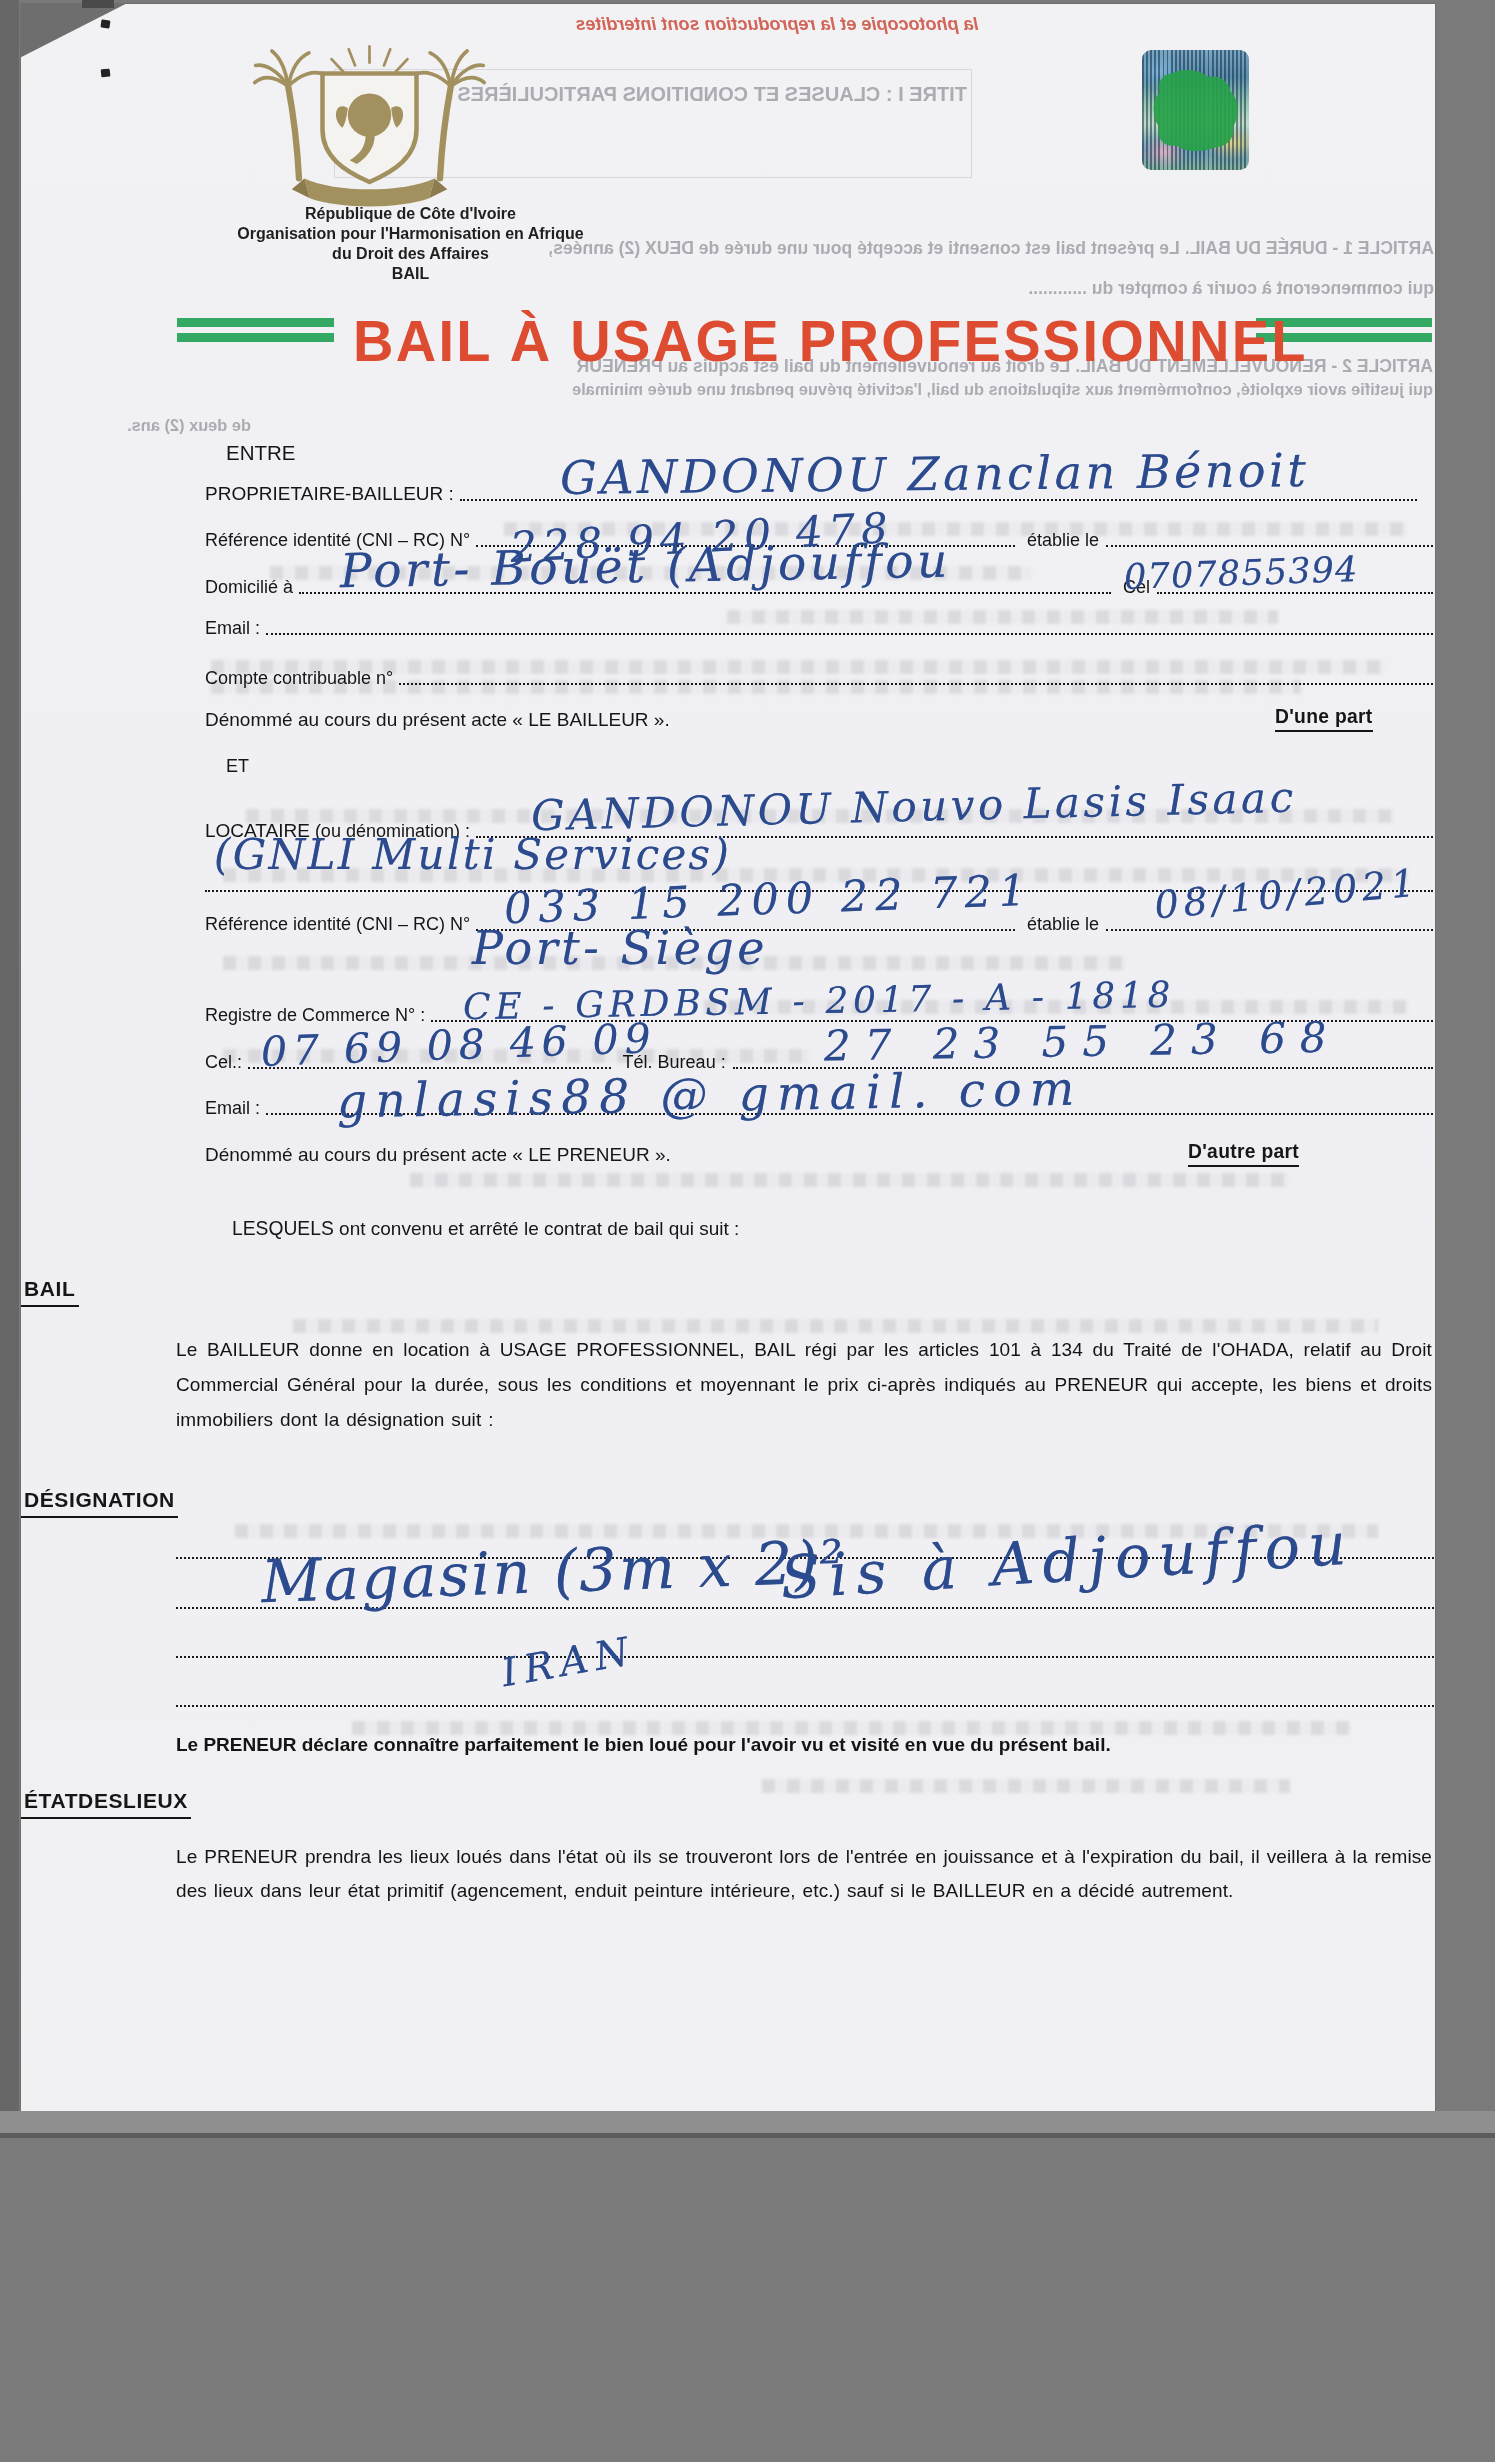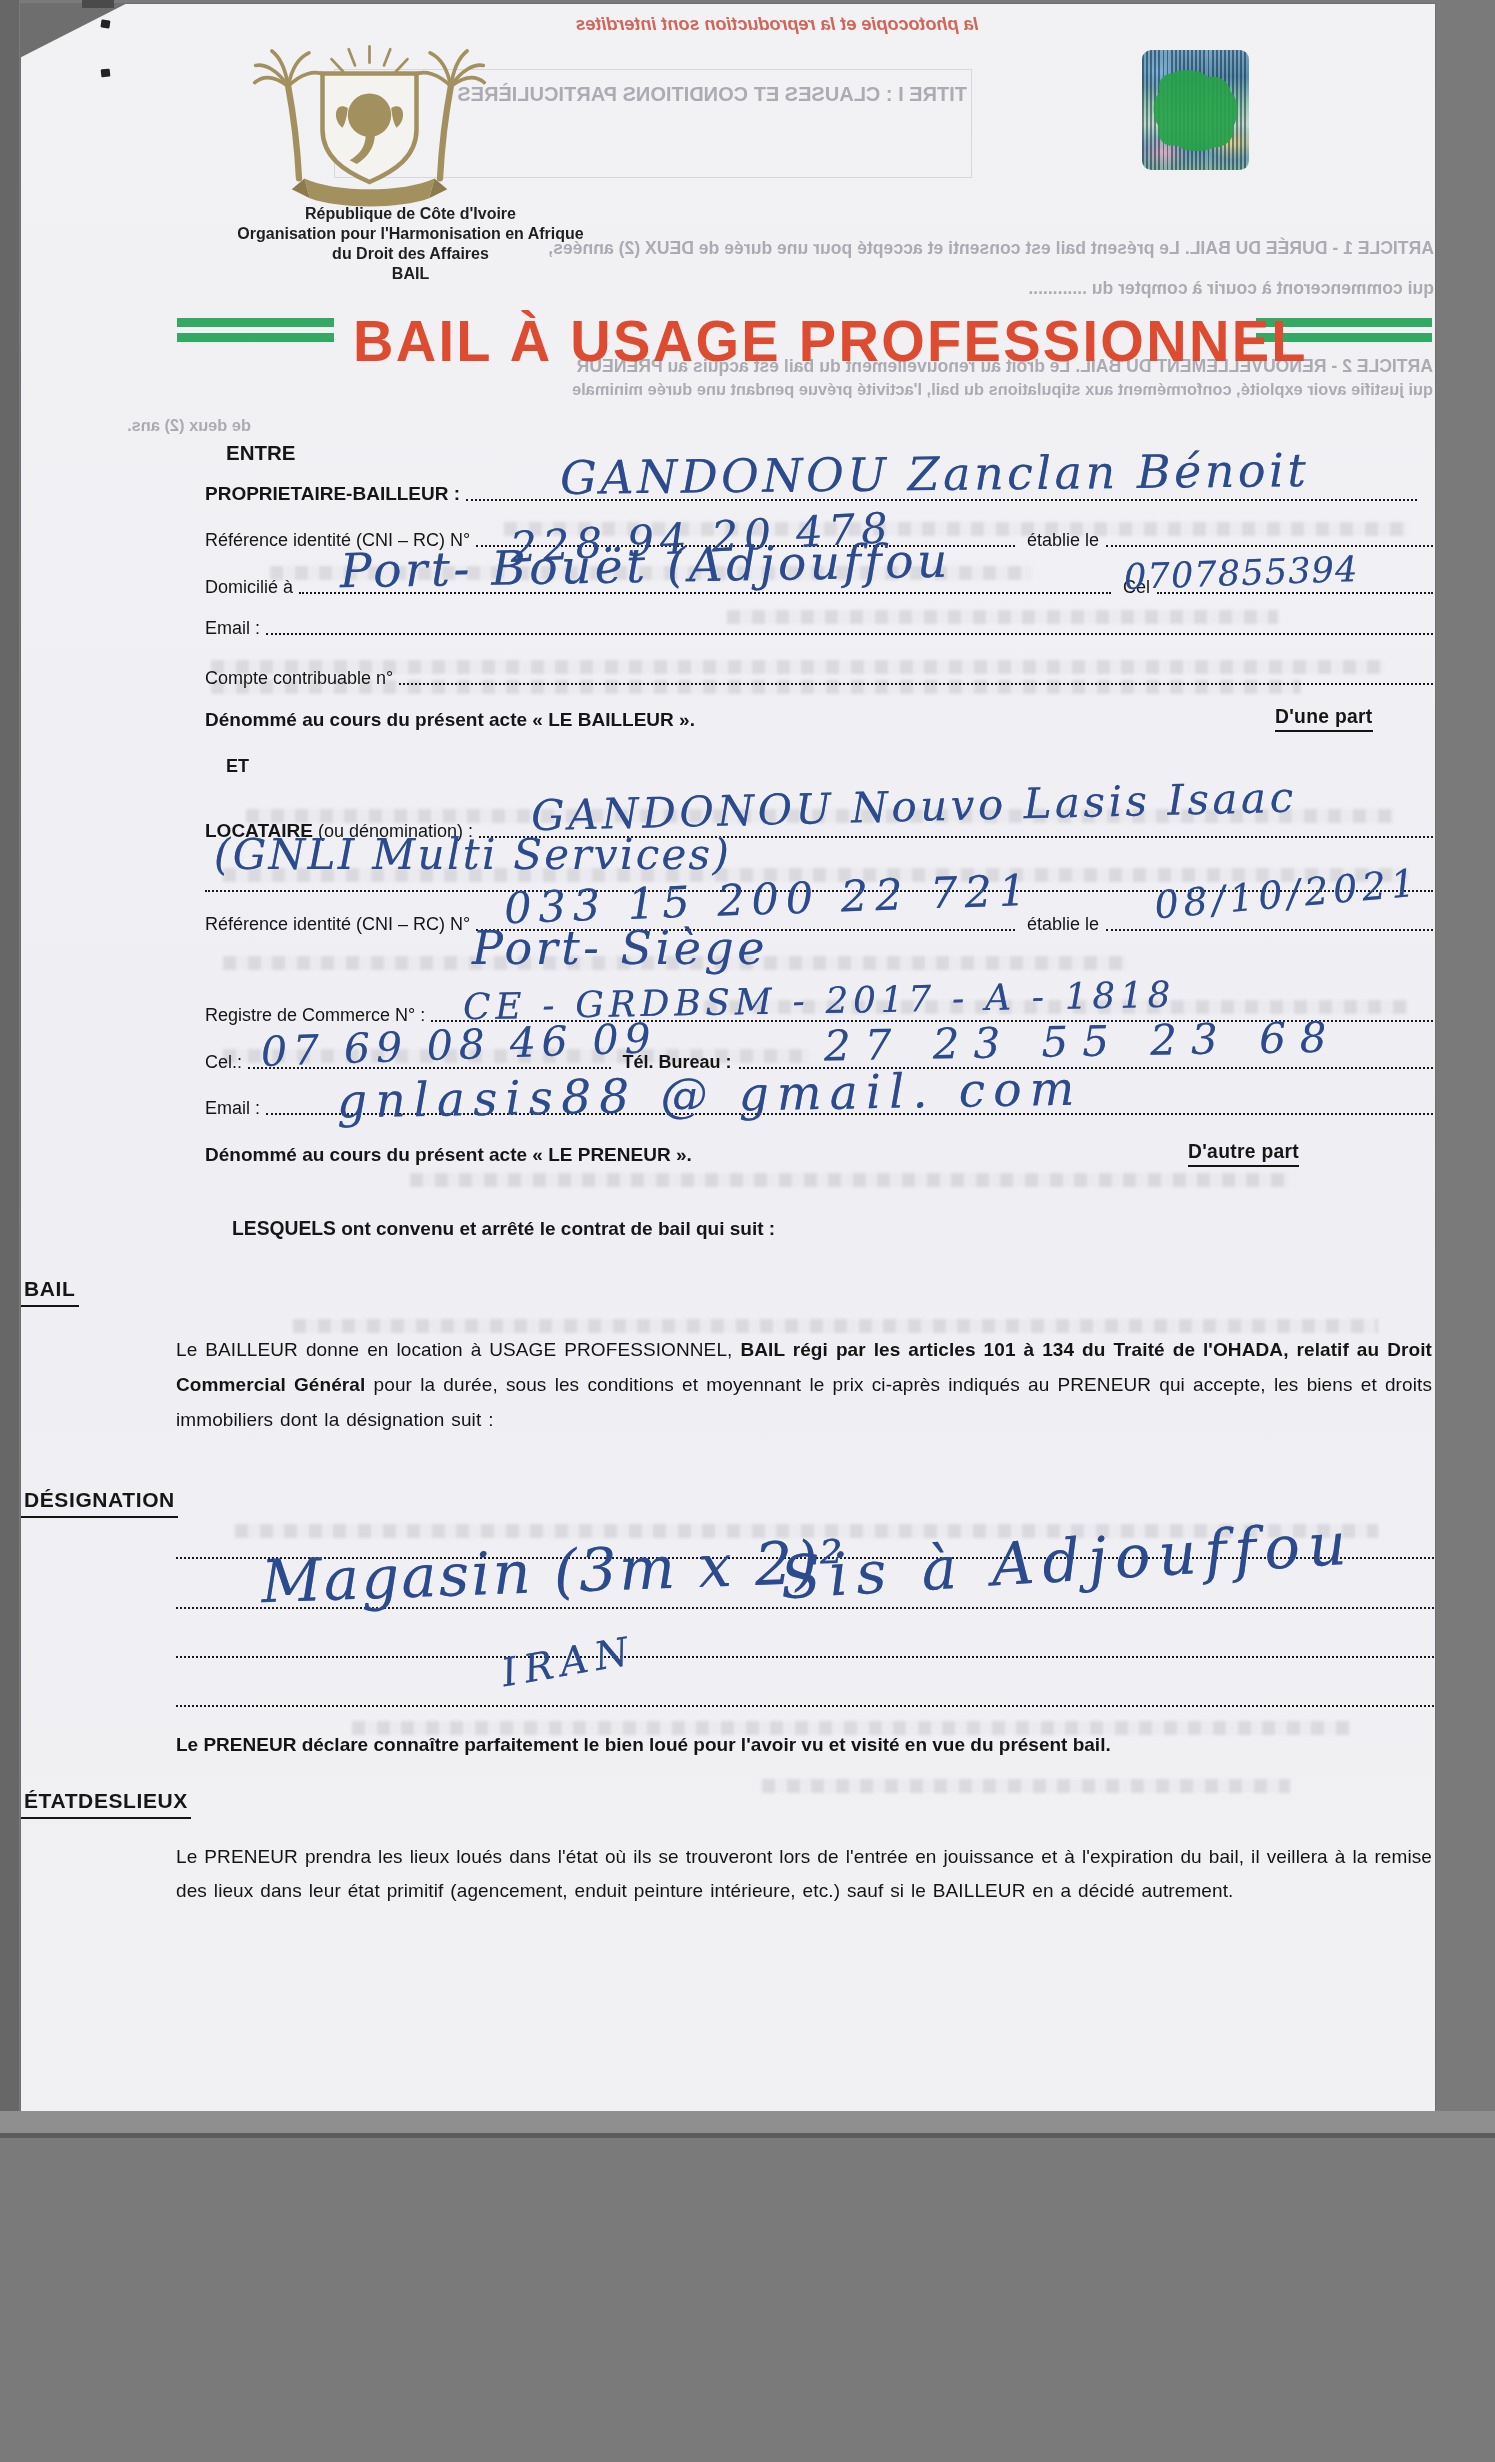--- a/index.html
+++ b/index.html
@@ -10,21 +10,21 @@
         background:linear-gradient(180deg,#f2f1f4 0%,#efeef2 55%,#f1f0f3 100%);
         box-shadow:0 0 0 0.6px rgba(0,0,0,.15);}
   .under-band{position:absolute;left:0;top:2111px;width:1495px;height:22px;background:#8f8f8f;}
   .under-line{position:absolute;left:0;top:2133px;width:1495px;height:4.7px;background:#5c5c5c;}
   .torn-corner{position:absolute;left:20.5px;top:3.5px;width:106px;height:54px;background:#6e6e6e;
                clip-path:polygon(0 0,100% 0,0 100%);}
   .smudge{position:absolute;background:#4a4a4a;}
   .speck{position:absolute;background:#232323;border-radius:1.2px;}
   .abs{position:absolute;}
   .lbl{white-space:nowrap;}
-  .b{font-weight:bold;}
+  .b{font-weight:normal;}
   .row{position:absolute;display:flex;align-items:flex-end;font-size:18px;color:#151515;}
   .row .lbl{padding-right:5.9px;line-height:1;}
   .row .lbl2{padding:0 7px 0 11.7px;line-height:1;}
   .dots{border-bottom:2.3px dotted #181818;height:0.6px;margin-bottom:2.3px;}
   .dots.f{flex:1;}
   .dotline{position:absolute;border-bottom:2.3px dotted #181818;height:0.6px;}
   .hw{position:absolute;font-family:"DejaVu Serif",serif;font-style:italic;
       color:#2c4b8f;white-space:nowrap;text-shadow:0 0 0.6px rgba(44,75,143,.55);line-height:1;}
   .heading{position:absolute;left:20.5px;width:1414px;text-align:left;font-weight:bold;font-size:21px;}
   .heading span{display:inline-block;border-bottom:2.9px solid #141414;padding:0 3.5px 3.5px 3.5px;letter-spacing:0.6px;}

